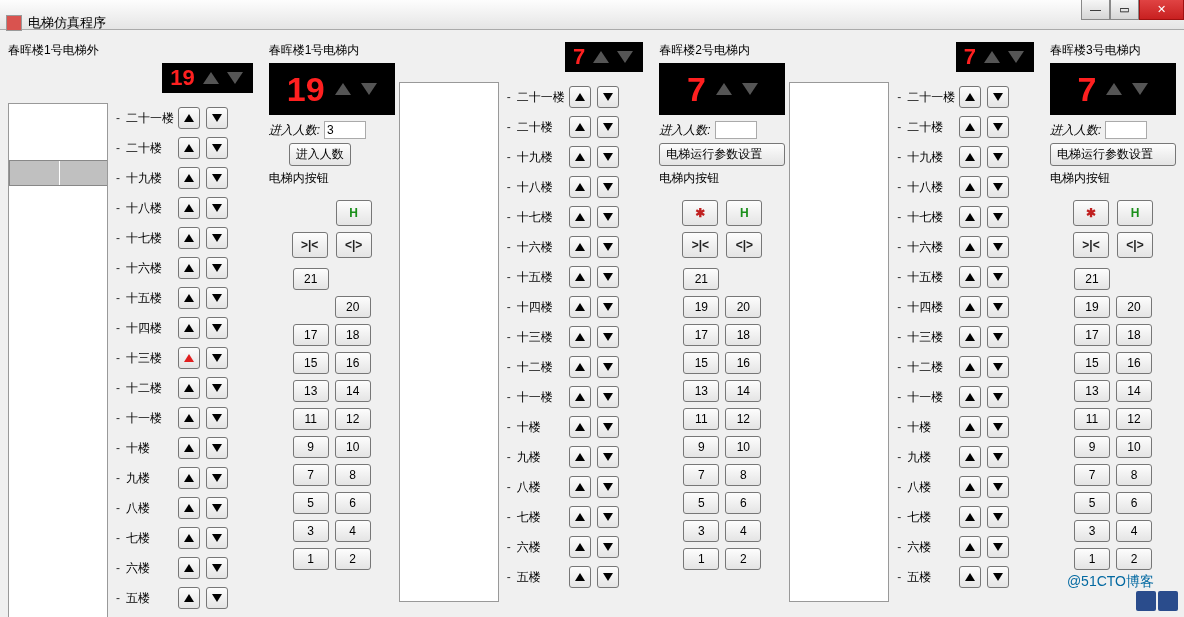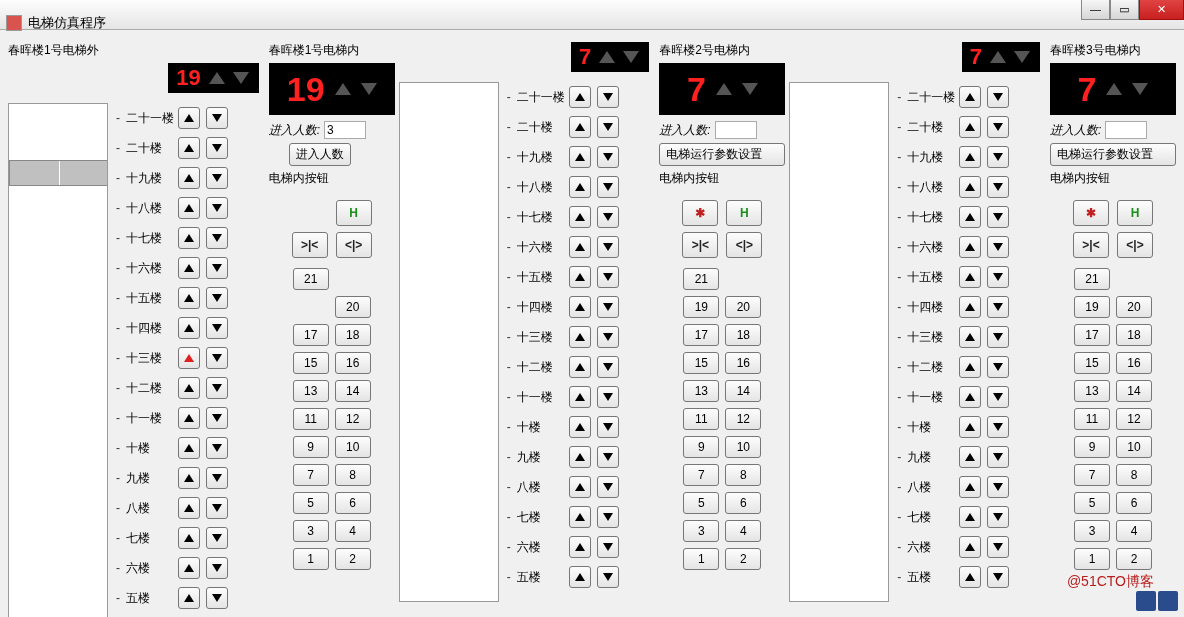--- a/index.html
+++ b/index.html
@@ -5,21 +5,21 @@
   * { box-sizing: border-box; }
   body { margin: 0; font-family: "Microsoft YaHei", SimSun, Arial, sans-serif; font-size: 12px; background: #f0f0f0; user-select: none; }
   .window { width: 1184px; height: 617px; display: flex; flex-direction: column; background: #f0f0f0; }
   .titlebar { height: 30px; background: linear-gradient(#fdfdfd, #e5e5e5); border-bottom: 1px solid #aaa; display: flex; align-items: center; padding: 16px 6px 0 6px; position: relative; }
   .titlebar-icon { width: 16px; height: 16px; margin-right: 6px; background: #d9534f; border: 1px solid #999; }
   .titlebar-title { flex: 1; font-size: 13px; }
   .win-controls { position: absolute; right: 0; top: 0; display: flex; }
   .win-btn { width: 29px; height: 20px; background: linear-gradient(#f6f6f6,#d6d6d6); border: 1px solid #888; border-top: none; font-size: 11px; line-height: 18px; text-align: center; cursor: pointer; }
   .win-btn.close { background: linear-gradient(#e04343,#c82020); color: #fff; width: 45px; border-color: #a01010; }
   .content { flex: 1; display: flex; overflow: hidden; padding: 12px 8px; gap: 4px; }
-  .elevator-unit { flex: 1; min-width: 0; display: flex; gap: 10px; justify-content: center; }
+  .elevator-unit { flex: 1; min-width: 0; display: flex; gap: 16px; justify-content: center; }
 
   .outside-col { flex: 1; min-width: 0; }
   .inside-col { width: 126px; flex: 0 0 126px; }
 
   .col-title { font-size: 12px; margin-bottom: 4px; white-space: nowrap; }
 
   .out-top { position: relative; height: 32px; }
   .out-display { position: absolute; right: 0; top: 0; background: #000; padding: 4px 10px 4px 8px; display: flex; align-items: center; gap: 8px; }
   .out-display-num { color: #ff2020; font: bold 22px/1 "Arial"; }
   .tri-up, .tri-down { width: 0; height: 0; border-left: 8px solid transparent; border-right: 8px solid transparent; }
@@ -50,21 +50,21 @@
   .door-row { display:flex; gap:8px; justify-content:center; margin-bottom:6px; }
   .door-btn { width:36px; height:26px; background:linear-gradient(#fdfdfd,#e4e4e4); border:1px solid #777; border-radius:3px; display:flex; align-items:center; justify-content:center; cursor:pointer; font-weight:bold; font-size:12px; color:#222; }
   .door-btn.alarm { color:#c02020; }
   .door-btn.h { color:#1a8f1a; }
 
   .floor-grid { display:grid; grid-template-columns: 36px 36px; gap:6px; justify-content:center; }
   .floor-num-btn { height:22px; background:linear-gradient(#fdfdfd,#e4e4e4); border:1px solid #777; border-radius:3px; text-align:center; line-height:20px; cursor:pointer; }
 
   .tray { position:absolute; right:6px; bottom:6px; display:flex; gap:2px; }
   .tray-cube { width:20px; height:20px; background:#2a4c8c; border-radius:2px; }
-  .watermark { position:absolute; right:30px; bottom:26px; color:#b91c1c; font-size:14px; }
+  .watermark { position:absolute; right:30px; bottom:26px; color:#0369a1; font-size:14px; }
 </style>
 </head>
 <body>
 
 <div class="window">
   <div class="titlebar">
     <div class="titlebar-icon"></div>
     <div class="titlebar-title">电梯仿真程序</div>
     <div class="win-controls">
       <div class="win-btn">—</div>

